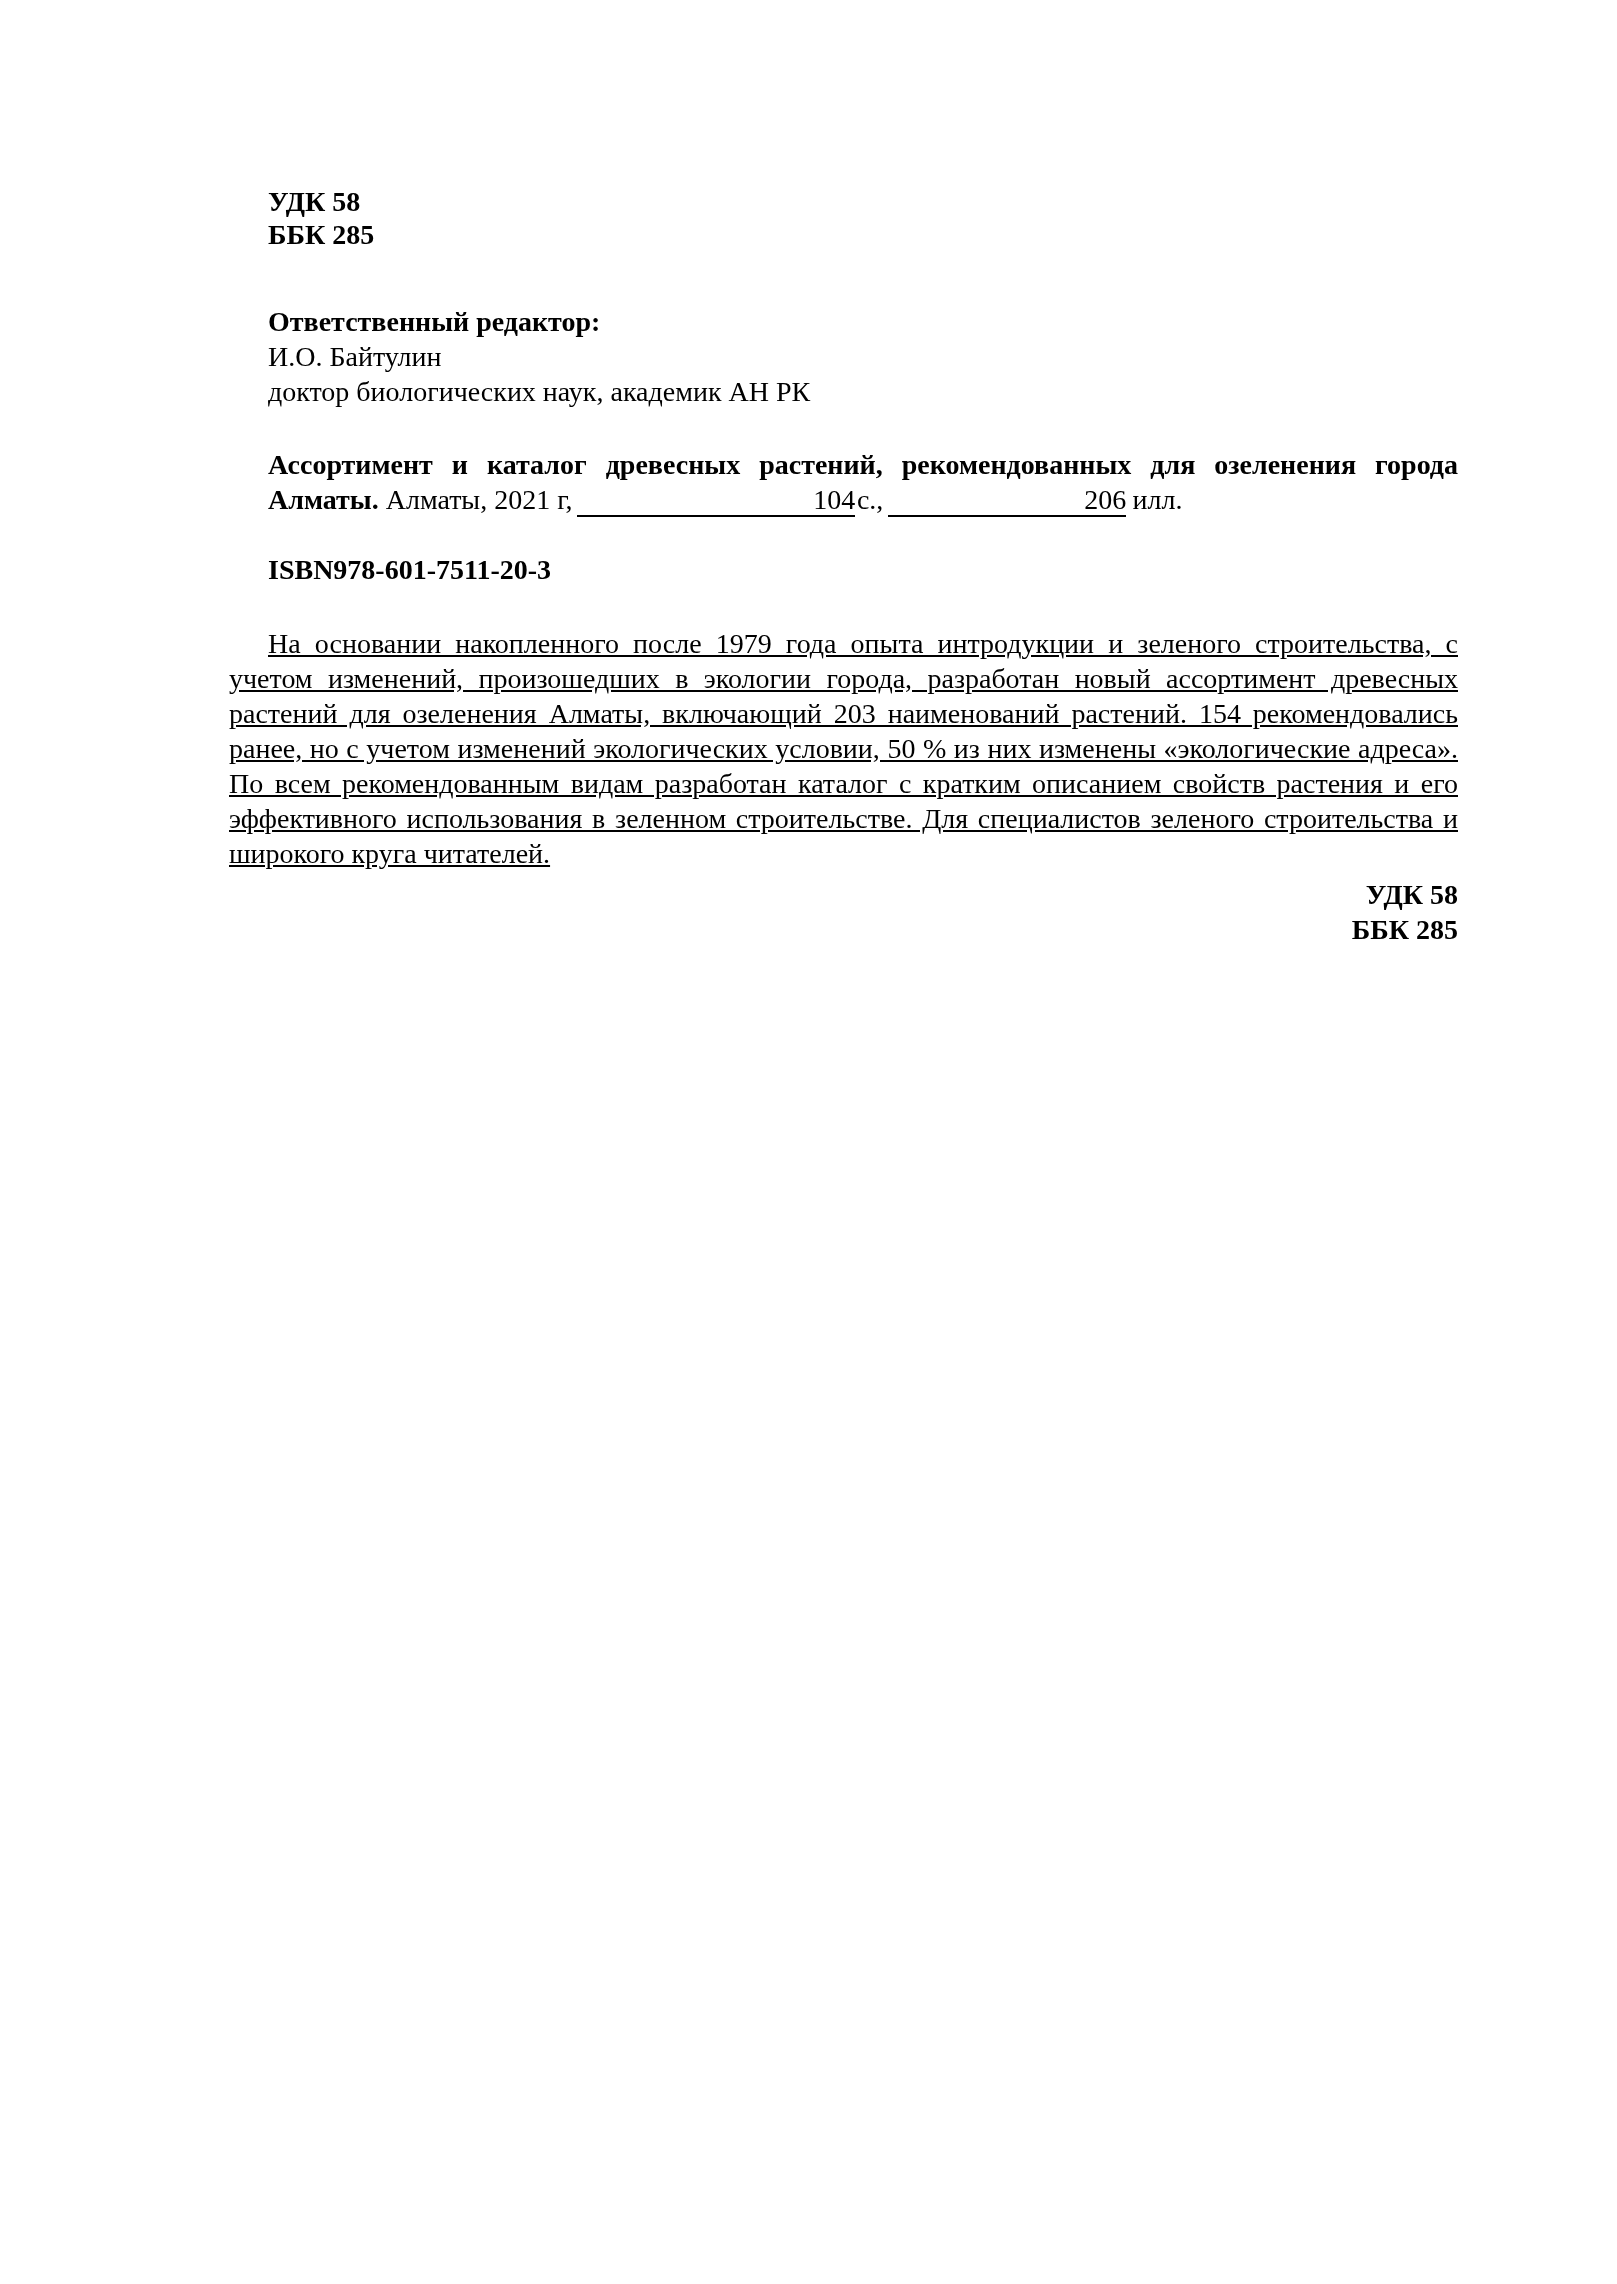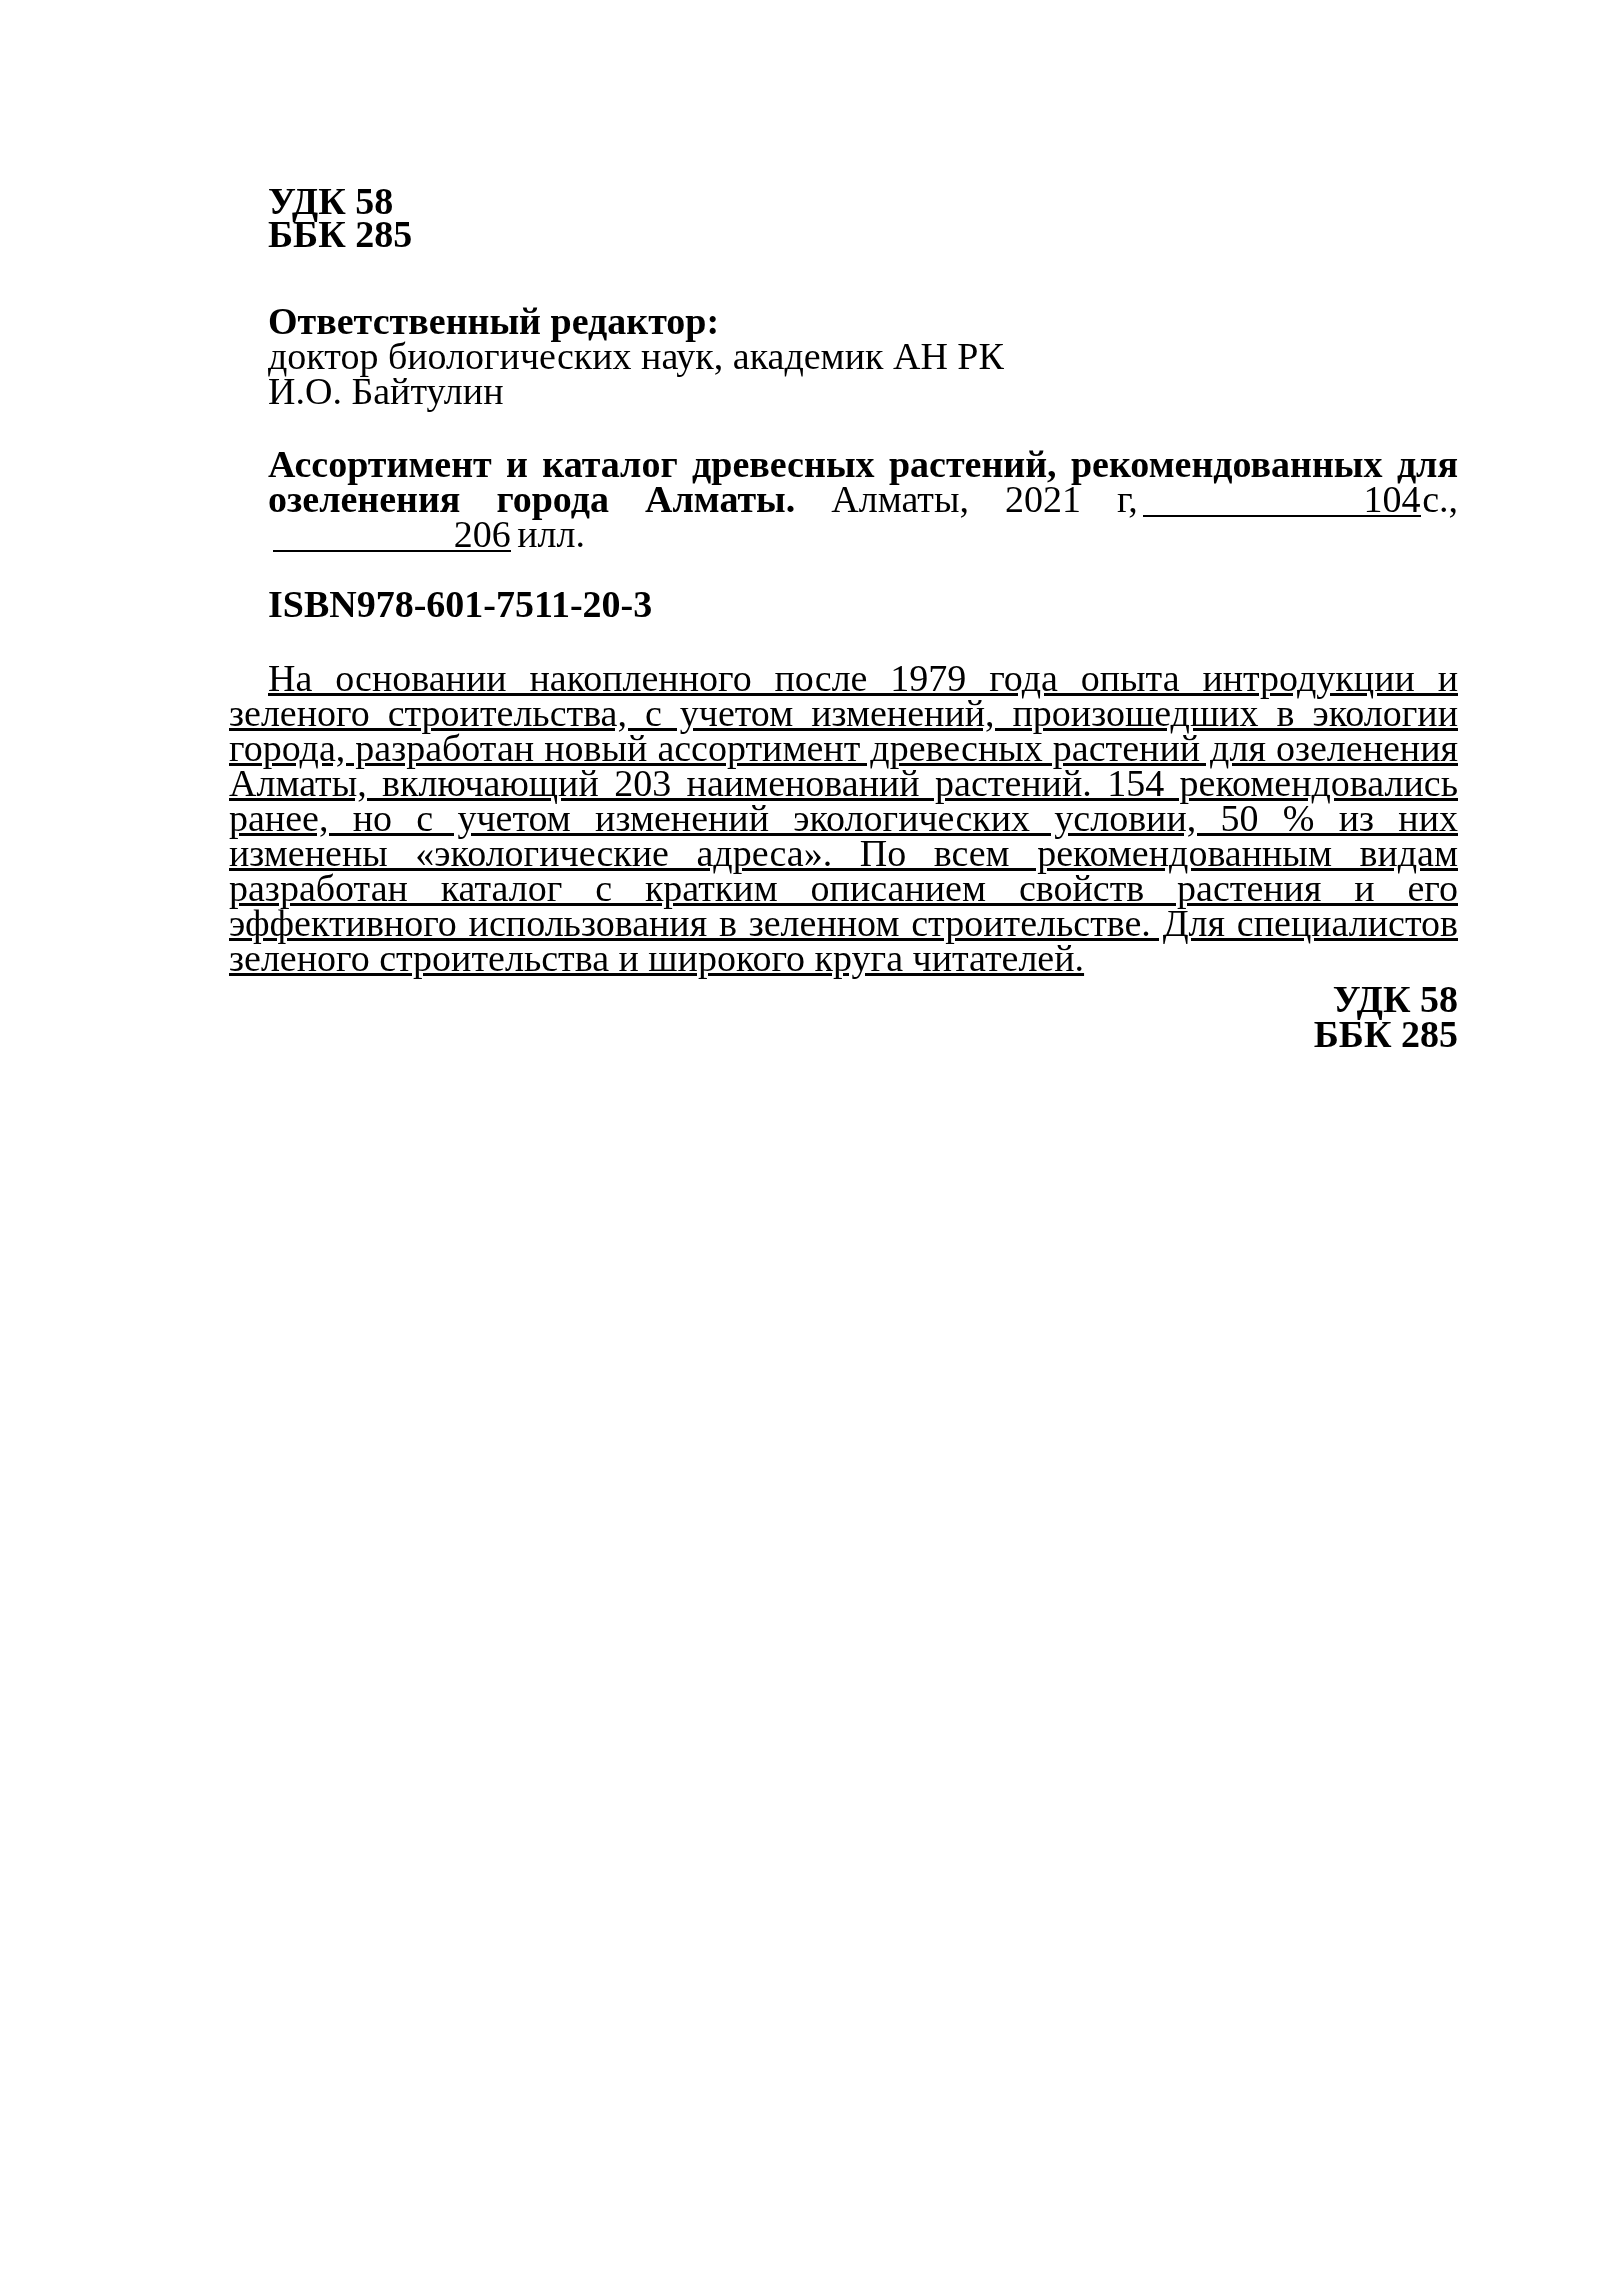--- a/index.html
+++ b/index.html
@@ -4,21 +4,21 @@
 <style>
   * { margin: 0; padding: 0; box-sizing: border-box; }
   html, body { background: #ffffff; }
   .page {
     position: relative;
     width: 1618px;
     height: 2284px;
     background: #ffffff;
     color: #000000;
     font-family: "Liberation Serif", "DejaVu Serif", serif;
-    font-size: 38px;
+    font-size: 28px;
     line-height: 35px;
     overflow: hidden;
   }
   .content {
     position: absolute;
     left: 229px;
     top: 185px;
     width: 1229px;
   }
   .bold { font-weight: bold; }
@@ -52,22 +52,22 @@
 <div class="page">
   <div class="content">
 
     <div class="classification-block indented bold">
       <div>УДК 58</div>
       <div>ББК 285</div>
     </div>
 
     <div class="editor-block indented">
       <div class="bold">Ответственный редактор:</div>
+      <div>И.О. Байтулин</div>
       <div>доктор биологических наук, академик АН РК</div>
-      <div>И.О. Байтулин</div>
     </div>
 
 
     <p class="title-par indented justify">
       <span class="bold">Ассортимент и каталог древесных растений, рекомендованных для озеленения города Алматы.</span>
       <span>Алматы, 2021 г,</span><span class="blank blank-pages"><span>104</span></span><span>с.,</span><span class="blank blank-ill"><span>206</span></span><span>илл.</span>
     </p>
 
     <div class="isbn-line indented bold">ISBN978-601-7511-20-3</div>
 

